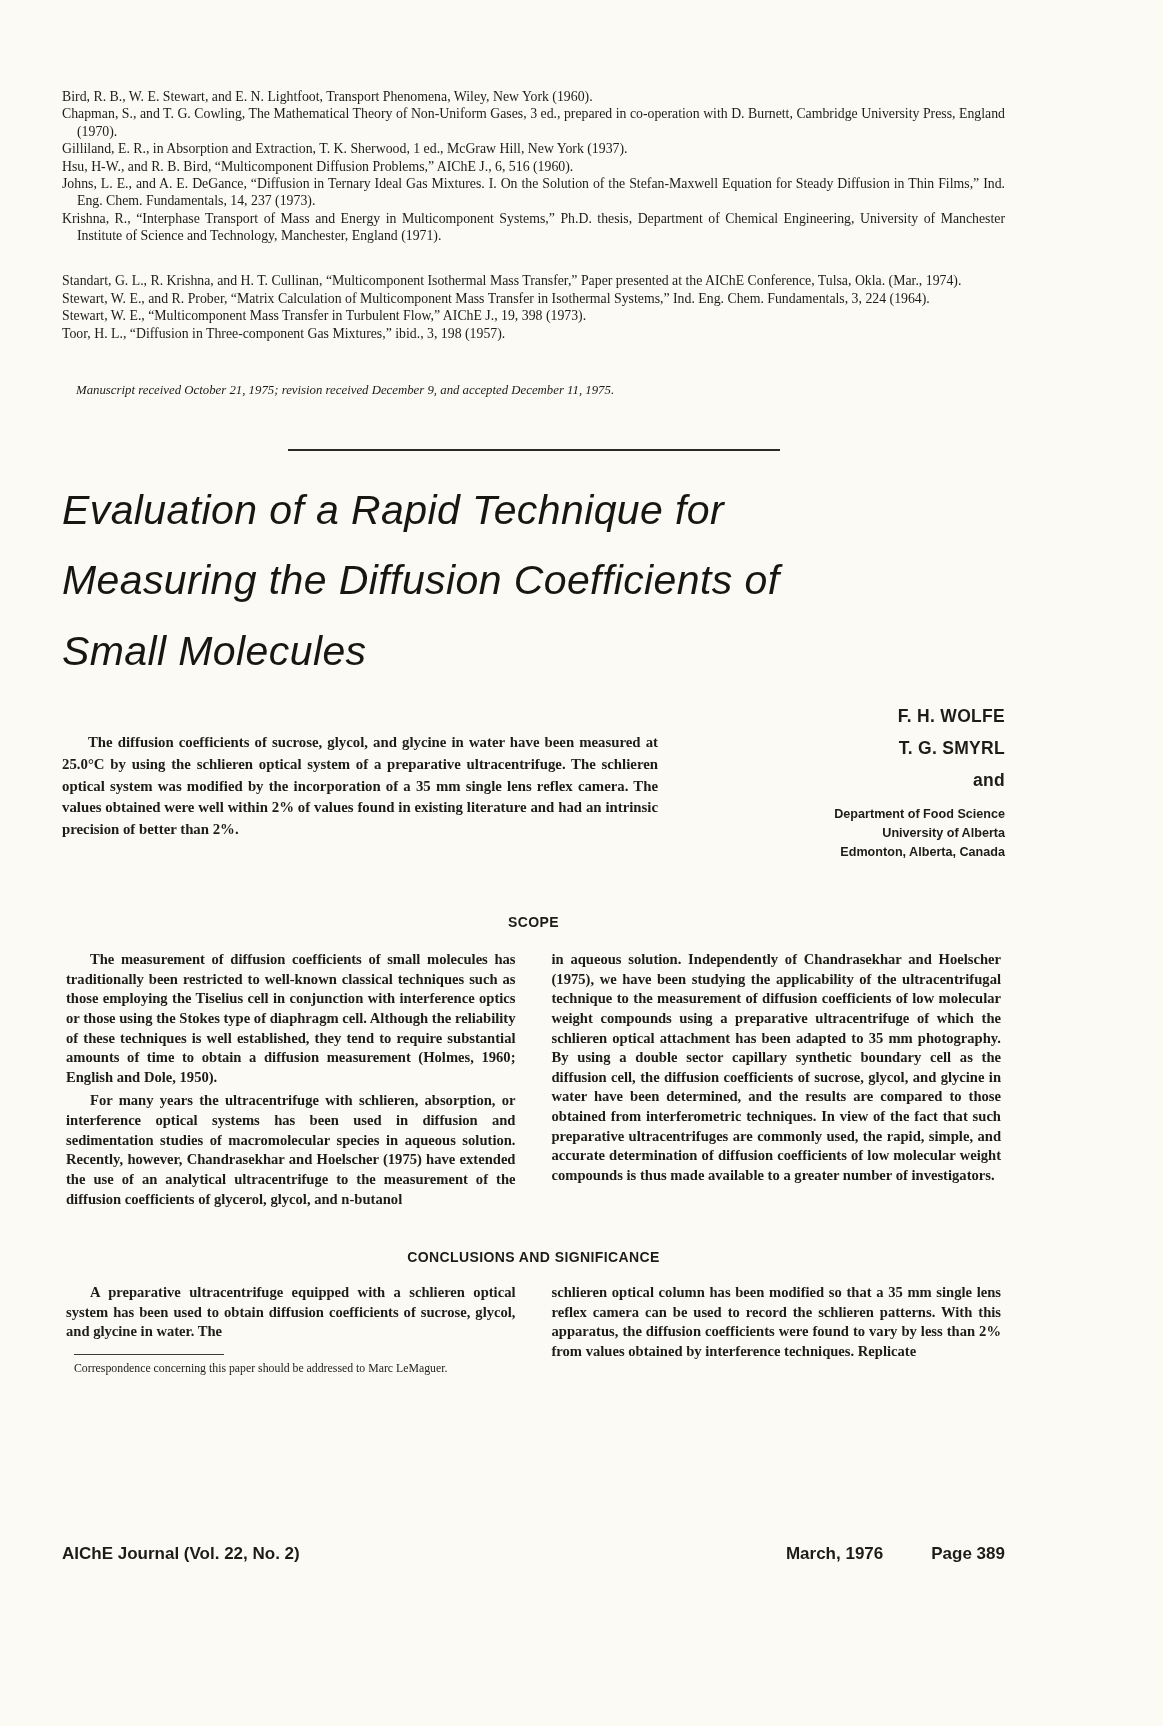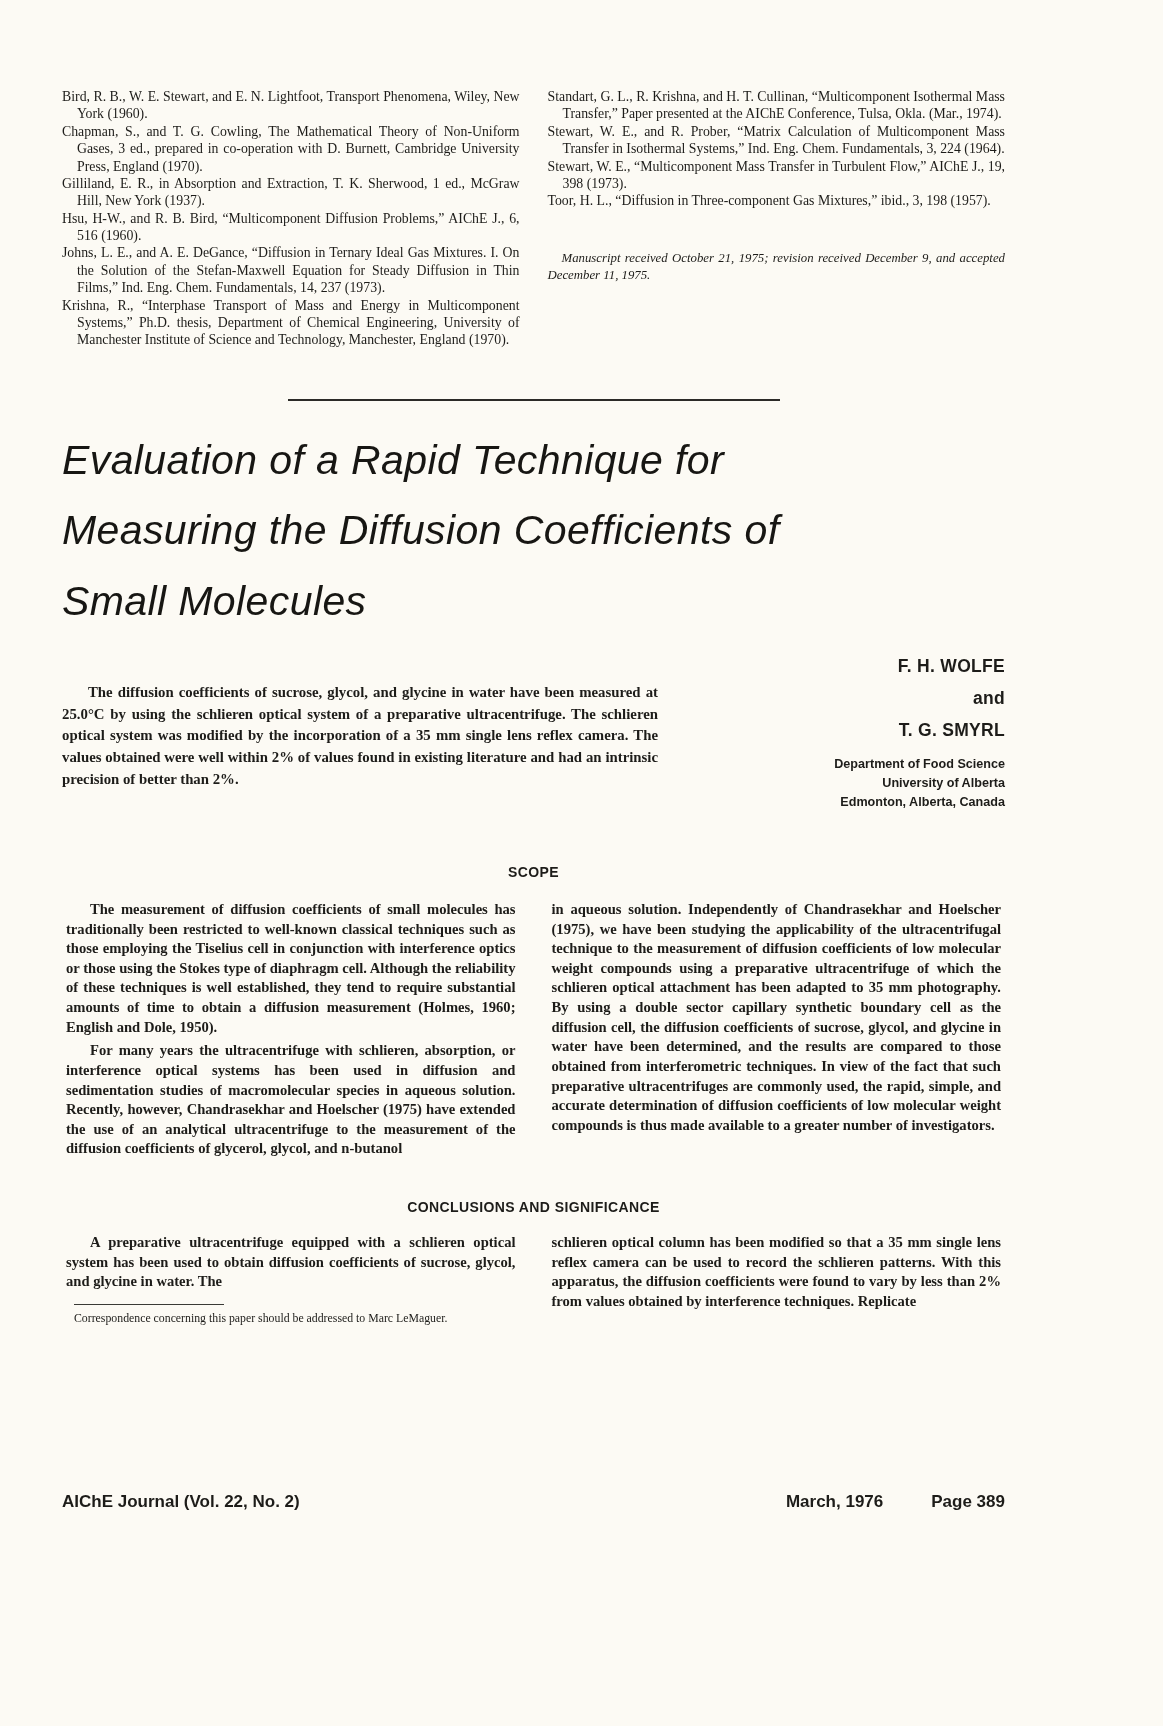--- a/index.html
+++ b/index.html
@@ -8,21 +8,21 @@
     width:1163px; height:1726px;
     margin:0 auto;
     background:#fcfaf4;
     color:#1d1c19;
     font-family:"Liberation Serif", serif;
     padding:88px 158px 0 62px;
     box-sizing:border-box;
     overflow:hidden;
   }
   
-  .ref-row { display:flex; gap:28px; }
+  .ref-row { display:flex; gap:28px;flex-direction:column; }
   .ref-col { flex:1; min-width:0; }
   .ref {
     font-size:13.8px; line-height:1.26;
     text-align:justify;
     padding-left:15px; text-indent:-15px;
     margin:0;
   }
   .manuscript-note {
     font-style:italic;
     font-size:12.8px; line-height:1.32;
@@ -95,21 +95,21 @@
     width:150px; margin:12px 0 5px 12px;
   }
   .footnote-text {
     font-size:11.8px; line-height:1.38;
     text-align:justify; text-indent:12px;
     margin:0;
   }
   
   .footer {
     position:absolute;
-    left:62px; right:158px; top:1492px;
+    left:62px; right:158px; top:1544px;
     display:flex; justify-content:space-between; align-items:baseline;
     font-family:"Liberation Sans", sans-serif;
     font-weight:bold;
     font-size:17px;
   }
   .footer-right { display:flex; gap:48px; }
 </style>
 </head>
 <body>
 
@@ -121,21 +121,21 @@
         <p class="ref">Bird, R. B., W. E. Stewart, and E. N. Lightfoot, Transport Phenomena, Wiley, New York (1960).</p>
 
         <p class="ref">Chapman, S., and T. G. Cowling, The Mathematical Theory of Non-Uniform Gases, 3 ed., prepared in co-operation with D. Burnett, Cambridge University Press, England (1970).</p>
 
         <p class="ref">Gilliland, E. R., in Absorption and Extraction, T. K. Sherwood, 1 ed., McGraw Hill, New York (1937).</p>
 
         <p class="ref">Hsu, H-W., and R. B. Bird, “Multicomponent Diffusion Problems,” AIChE J., 6, 516 (1960).</p>
 
         <p class="ref">Johns, L. E., and A. E. DeGance, “Diffusion in Ternary Ideal Gas Mixtures. I. On the Solution of the Stefan-Maxwell Equation for Steady Diffusion in Thin Films,” Ind. Eng. Chem. Fundamentals, 14, 237 (1973).</p>
 
-        <p class="ref">Krishna, R., “Interphase Transport of Mass and Energy in Multicomponent Systems,” Ph.D. thesis, Department of Chemical Engineering, University of Manchester Institute of Science and Technology, Manchester, England (1970).</p>
+        <p class="ref">Krishna, R., “Interphase Transport of Mass and Energy in Multicomponent Systems,” Ph.D. thesis, Department of Chemical Engineering, University of Manchester Institute of Science and Technology, Manchester, England (1971).</p>
       </div>
     <div class="ref-col">
       <div>
 
           <p class="ref">Standart, G. L., R. Krishna, and H. T. Cullinan, “Multicomponent Isothermal Mass Transfer,” Paper presented at the AIChE Conference, Tulsa, Okla. (Mar., 1974).</p>
 
           <p class="ref">Stewart, W. E., and R. Prober, “Matrix Calculation of Multicomponent Mass Transfer in Isothermal Systems,” Ind. Eng. Chem. Fundamentals, 3, 224 (1964).</p>
 
           <p class="ref">Stewart, W. E., “Multicomponent Mass Transfer in Turbulent Flow,” AIChE J., 19, 398 (1973).</p>
 
@@ -151,23 +151,23 @@
   <h1 class="title">Evaluation of a Rapid Technique for Measuring the Diffusion Coefficients of Small Molecules</h1>
 
   <div class="abstract-row">
     <p class="abstract">The diffusion coefficients of sucrose, glycol, and glycine in water have been measured at 25.0°C by using the schlieren optical system of a preparative ultracentrifuge. The schlieren optical system was modified by the incorporation of a 35 mm single lens reflex camera. The values obtained were well within 2% of values found in existing literature and had an intrinsic precision of better than 2%.</p>
     <div class="authors">
       <div>
 
 
           <div class="author">F. H. WOLFE</div>
 
+          <div class="author">T. G. SMYRL</div>
+
           <div class="author">and</div>
-
-          <div class="author">T. G. SMYRL</div>
         </div>
       <div class="affils">
 
           <div class="affil">Department of Food Science</div>
 
           <div class="affil">University of Alberta</div>
 
           <div class="affil">Edmonton, Alberta, Canada</div>
         </div>
     </div>

